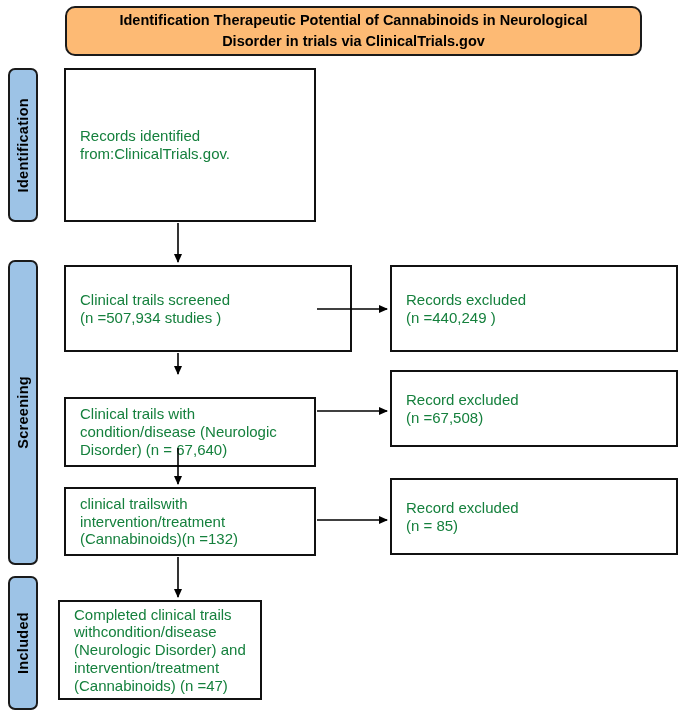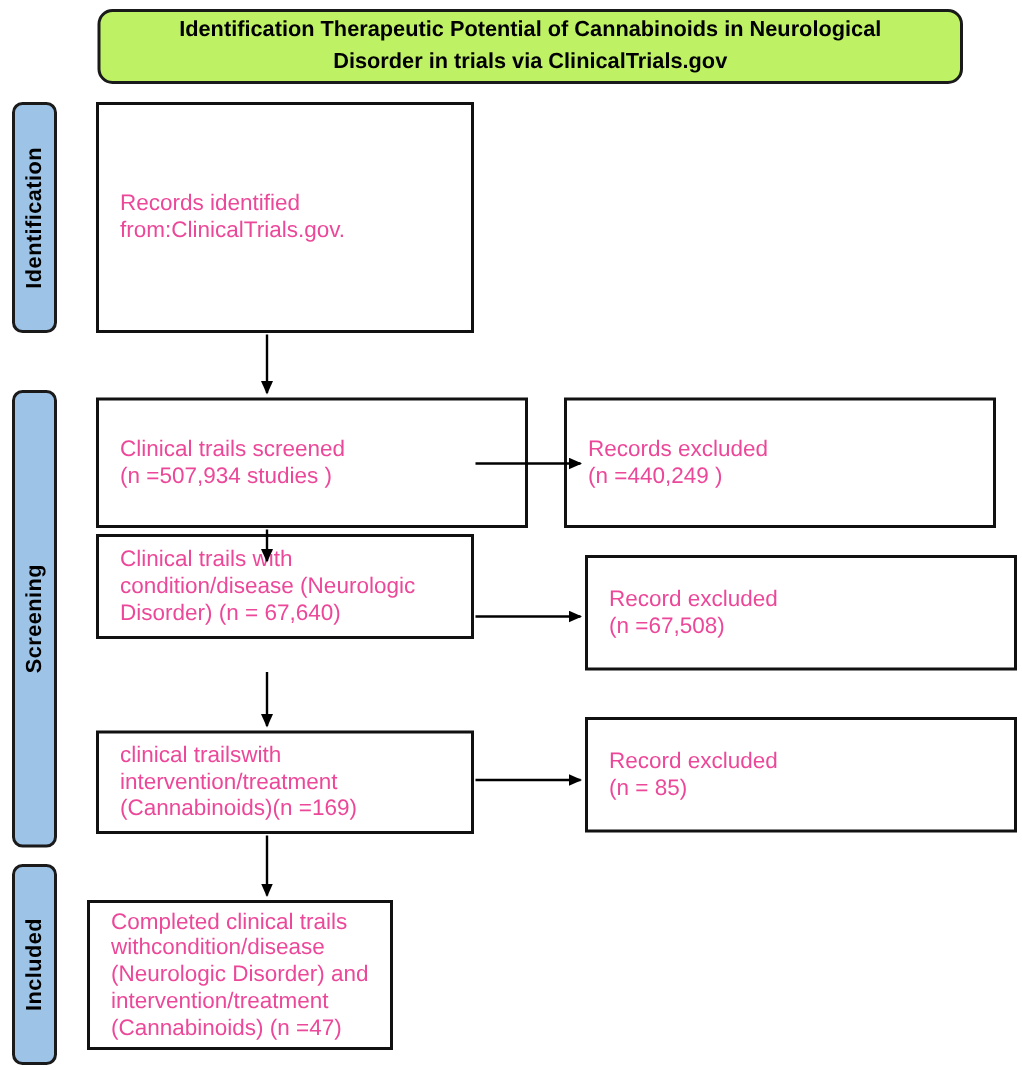--- a/index.html
+++ b/index.html
@@ -1,21 +1,21 @@
 <!DOCTYPE html>
 <html><head>
 <meta charset="utf-8">
 <style>
   html,body{margin:0;padding:0;background:#fff;}
   body{font-family:"Liberation Sans","DejaVu Sans",sans-serif;}
   .canvas{position:relative;width:681px;height:713px;background:#ffffff;overflow:hidden;}
 
   .banner{
     position:absolute;left:65px;top:6px;width:577px;height:50px;
-    background:#bef264;border:2px solid #1a1a1a;border-radius:10px;
+    background:#fdba74;border:2px solid #1a1a1a;border-radius:10px;
     box-sizing:border-box;display:flex;align-items:center;justify-content:center;
     font-weight:bold;font-size:14.5px;color:#000;text-align:center;
     white-space:pre-line;line-height:1.45;
   }
 
   .stage{
     position:absolute;left:8px;width:30px;
     background:#9DC3E6;border:2px solid #1a1a1a;border-radius:7px;
     box-sizing:border-box;display:flex;align-items:center;justify-content:center;
   }
@@ -23,30 +23,30 @@
     writing-mode:vertical-rl;transform:rotate(180deg);
     font-weight:bold;font-size:14.5px;color:#000;letter-spacing:.3px;
   }
   .stage-identification{top:68px;height:154px;}
   .stage-screening{top:260px;height:305px;}
   .stage-included{top:576px;height:134px;}
 
   .fbox{
     position:absolute;background:#ffffff;border:2px solid #111;
     box-sizing:border-box;display:flex;align-items:center;
-    font-size:15px;color:#ec4899;line-height:1.18;
+    font-size:15px;color:#15803d;line-height:1.18;
   }
   .fbox .txt{white-space:pre-line;padding-left:14px;padding-right:6px;}
 
   .box-a{left:64px;top:68px;width:252px;height:154px;}
   .box-b{left:64px;top:265px;width:288px;height:87px;}
-  .box-c{left:64px;top:356px;width:252px;height:70px;}
+  .box-c{left:64px;top:397px;width:252px;height:70px;}
   .box-d{left:64px;top:487px;width:252px;height:69px;}
   .box-e{left:58px;top:600px;width:204px;height:100px;}
-  .box-r1{left:376px;top:265px;width:288px;height:87px;}
+  .box-r1{left:390px;top:265px;width:288px;height:87px;}
   .box-r2{left:390px;top:370px;width:288px;height:77px;}
   .box-r3{left:390px;top:478px;width:288px;height:77px;}
 
   svg.arrows{position:absolute;left:0;top:0;width:681px;height:713px;pointer-events:none;}
 </style>
 </head>
 <body>
 
 <div class="canvas">
 
@@ -72,21 +72,21 @@
 (n =507,934 studies )</div>
   </div>
   <div class="fbox box-c">
     <div class="txt">Clinical trails with
 condition/disease (Neurologic
 Disorder) (n = 67,640)</div>
   </div>
   <div class="fbox box-d">
     <div class="txt">clinical trailswith
 intervention/treatment
-(Cannabinoids)(n =169)</div>
+(Cannabinoids)(n =132)</div>
   </div>
   <div class="fbox box-e">
     <div class="txt">Completed clinical trails
 withcondition/disease
 (Neurologic Disorder) and
 intervention/treatment
 (Cannabinoids) (n =47)</div>
   </div>
 
   <div class="fbox box-r1">

